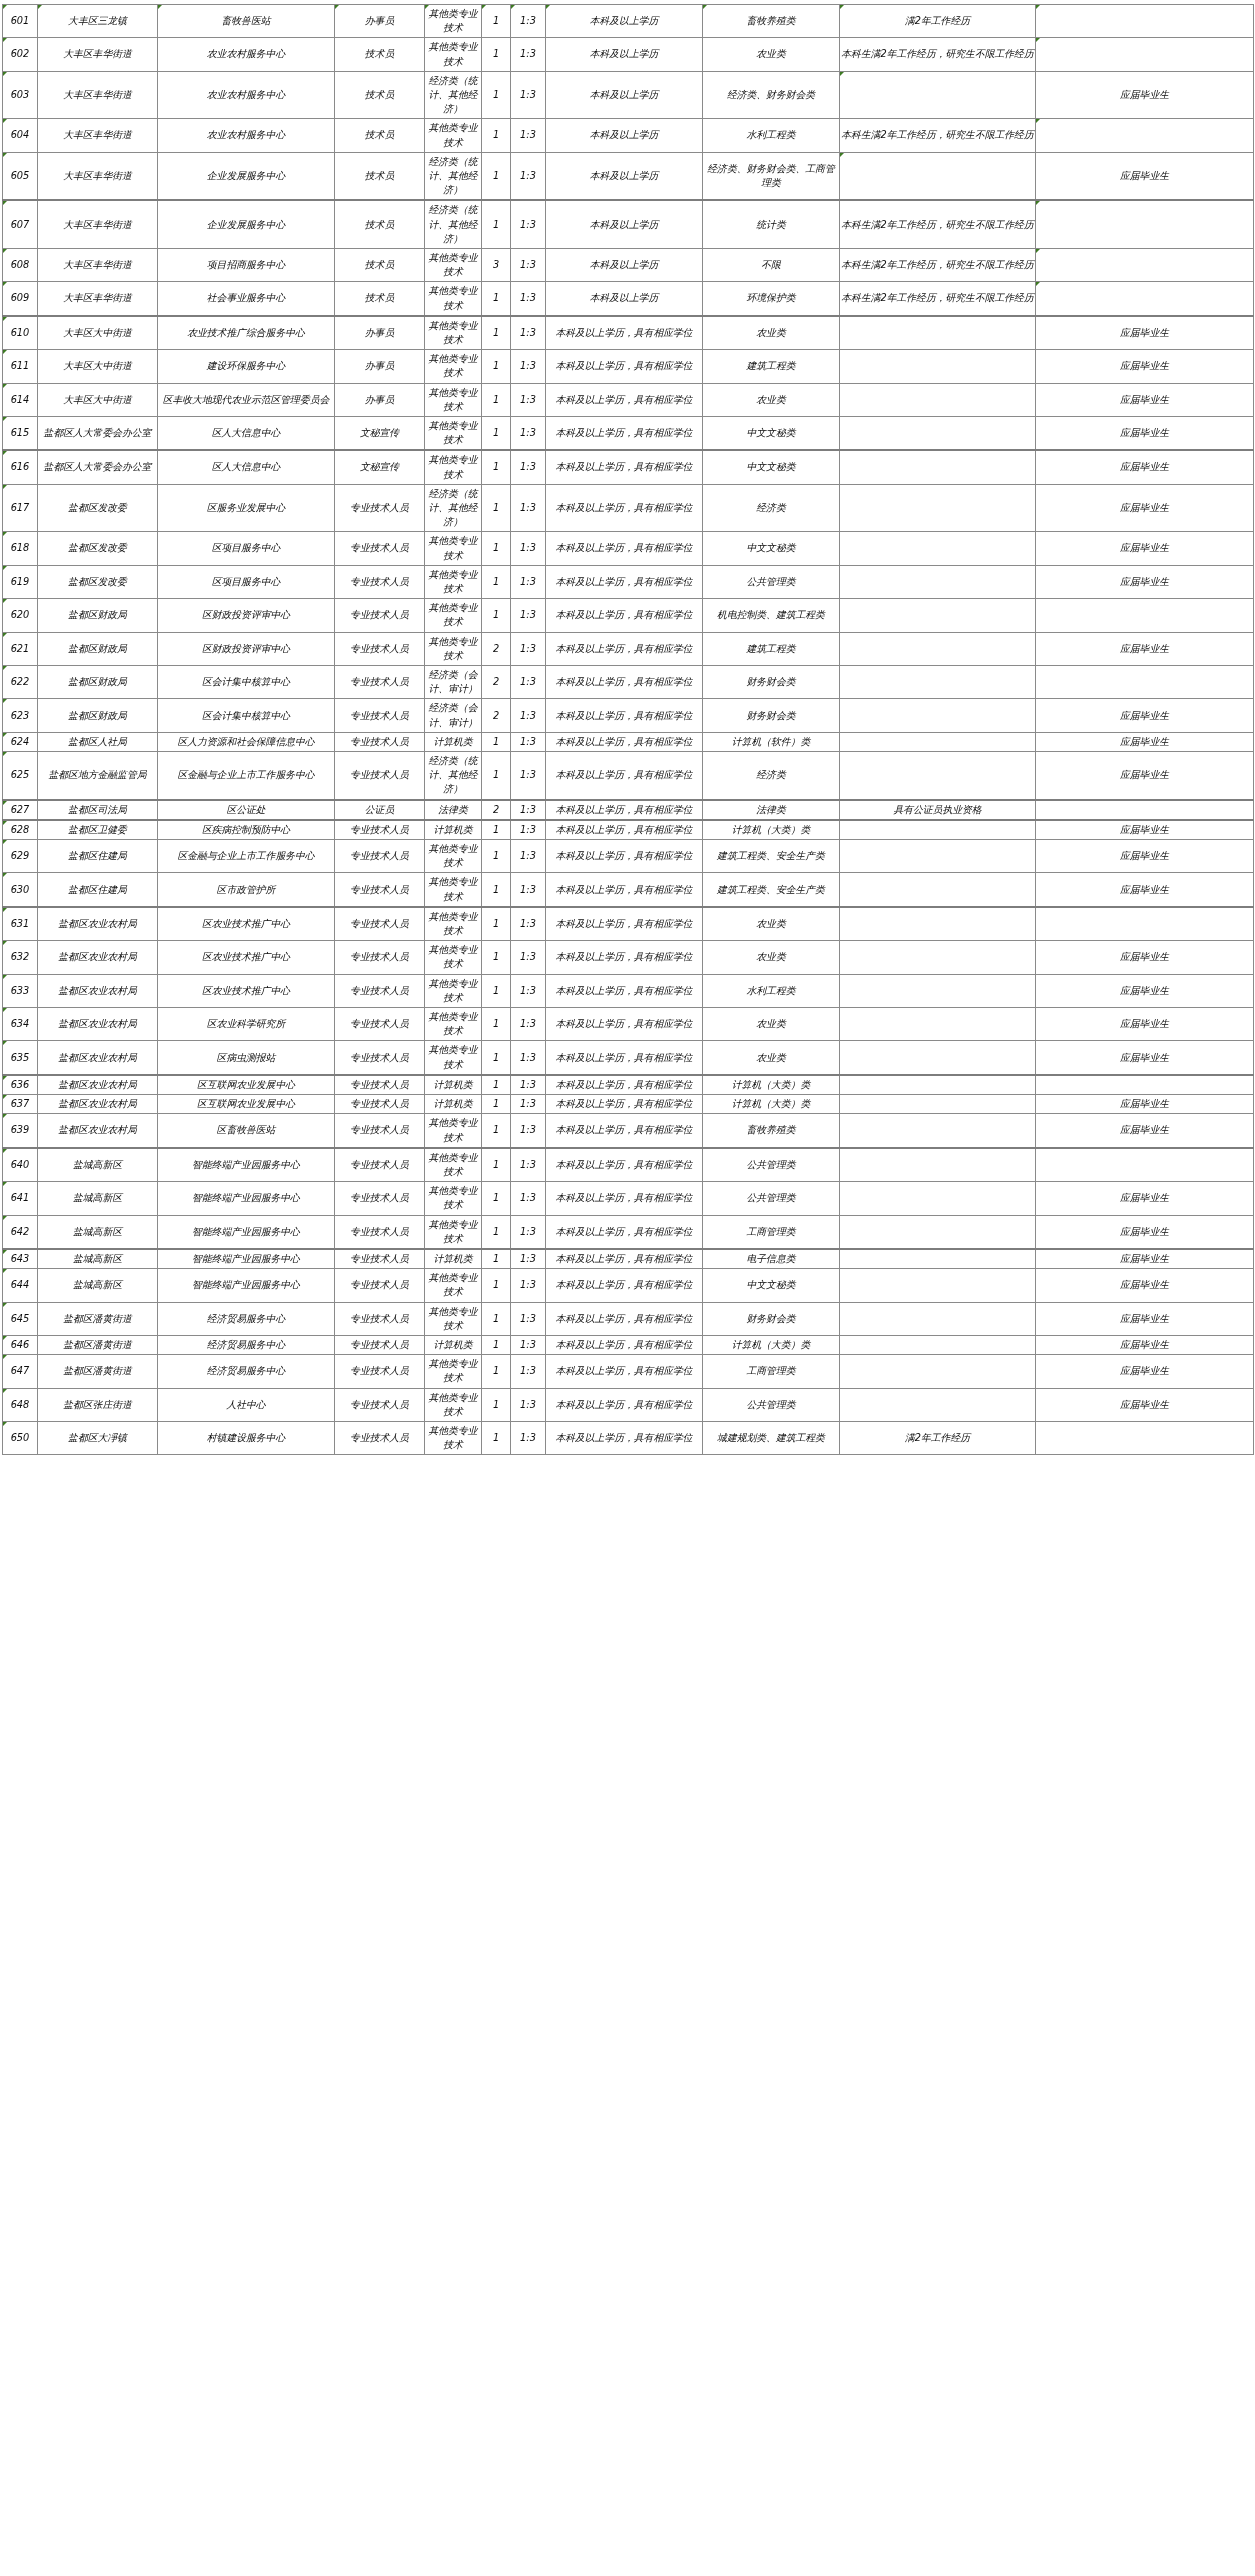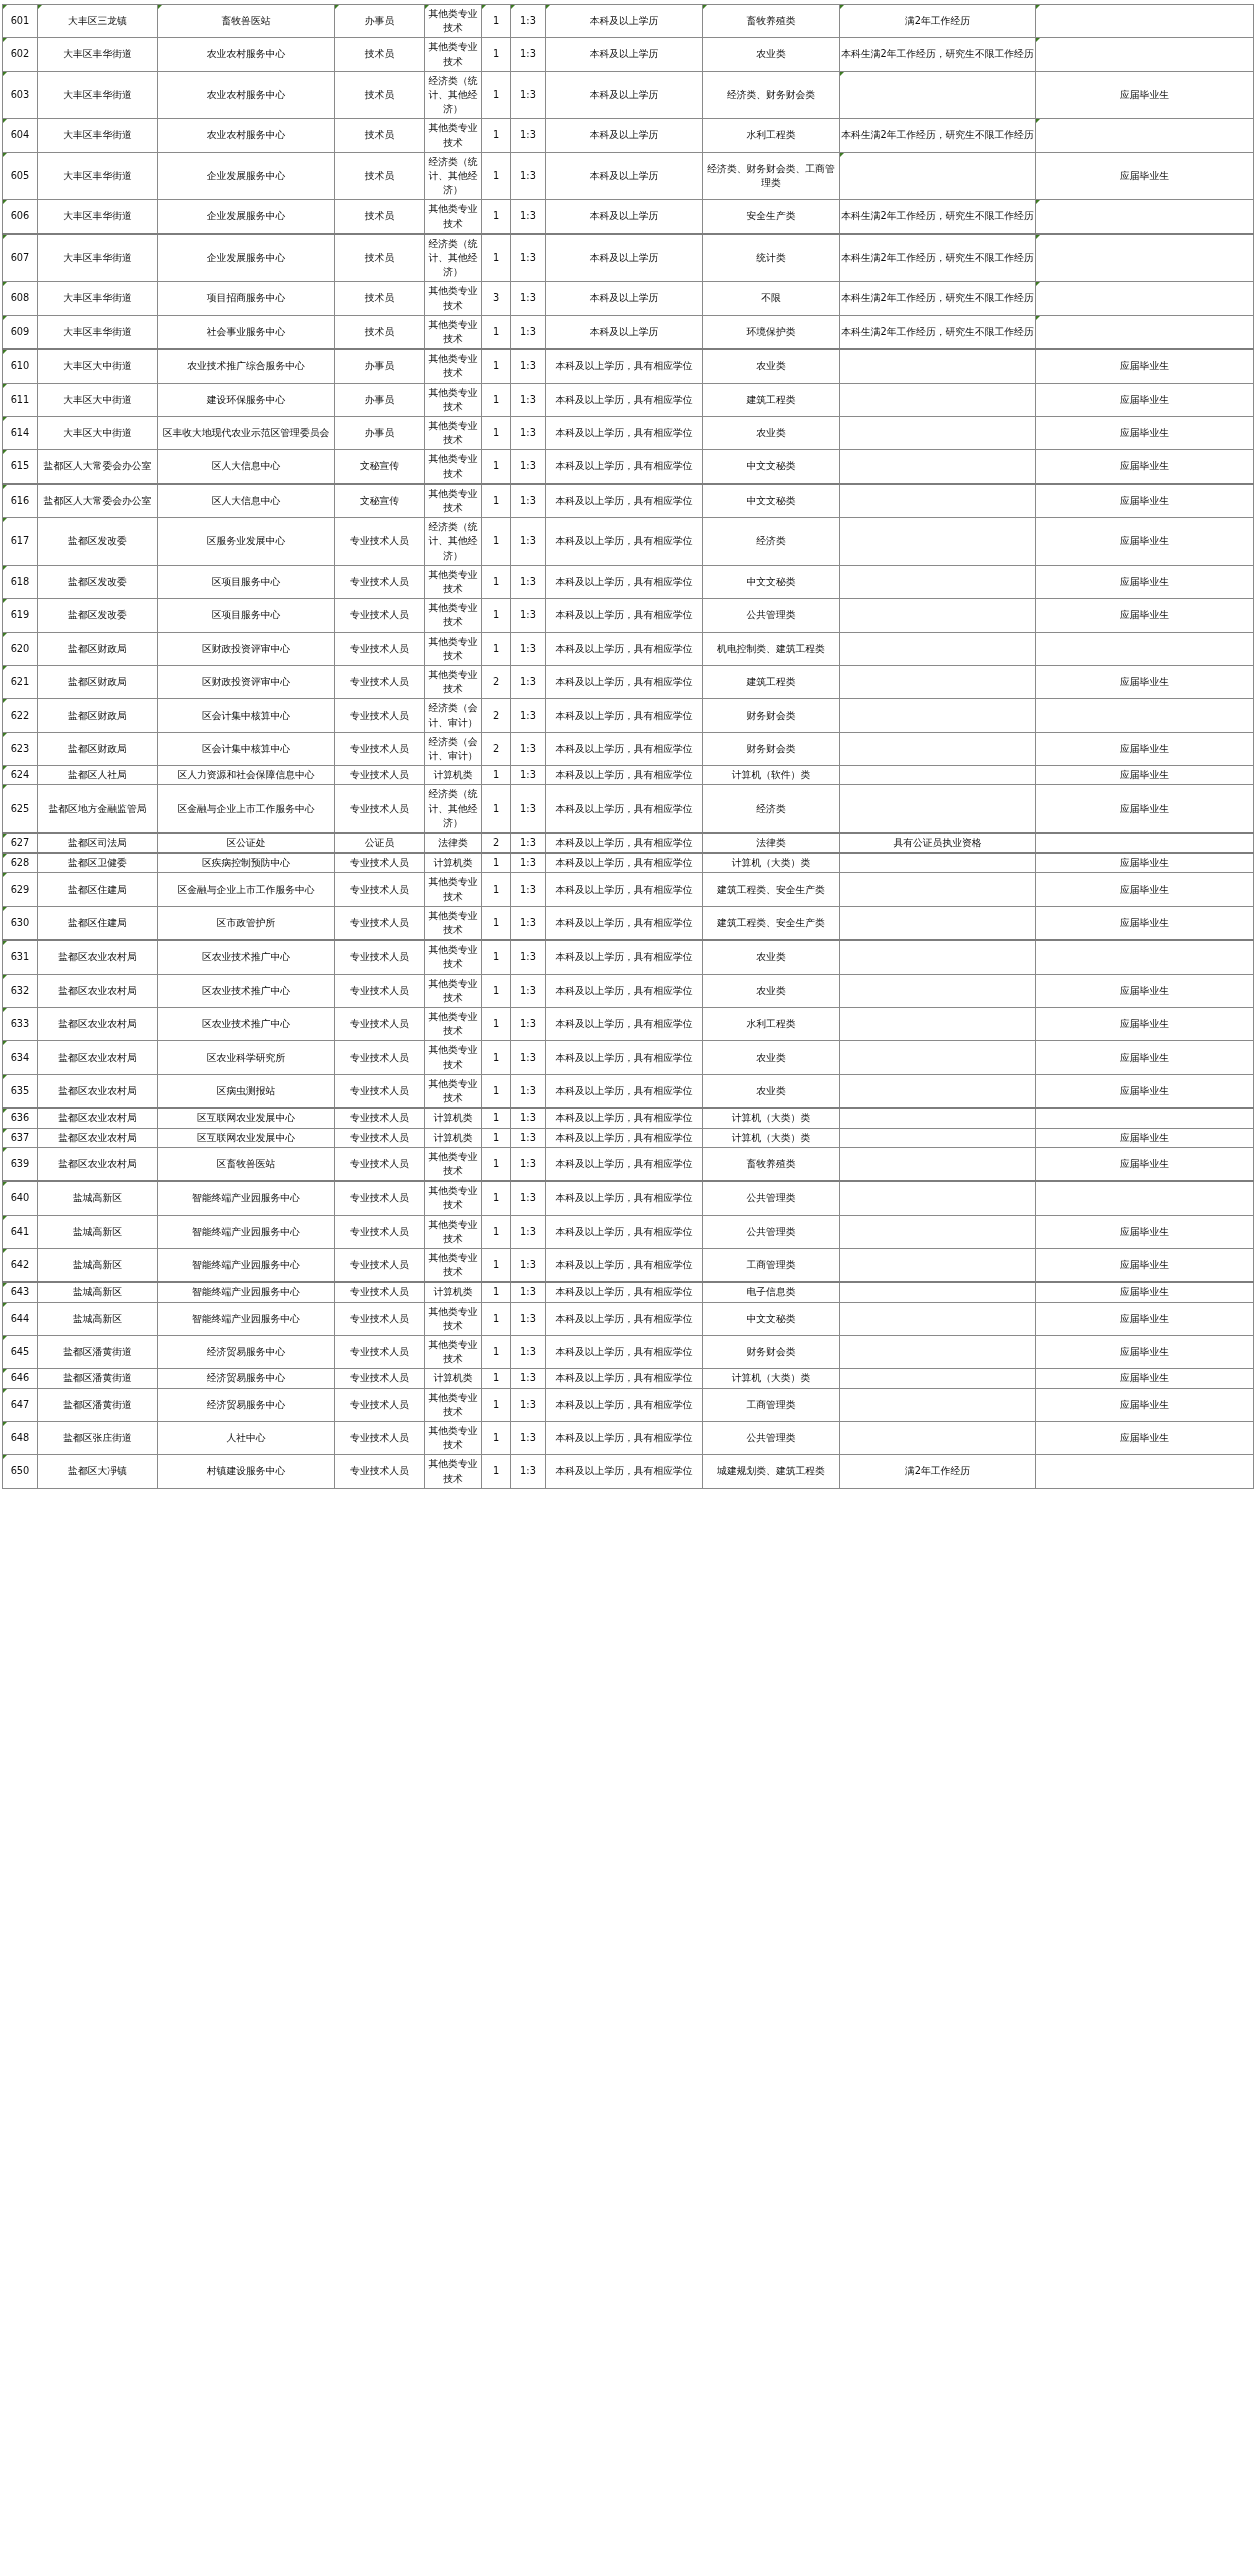--- a/index.html
+++ b/index.html
@@ -7,20 +7,21 @@
   body{
     width:1256px;
     background:#ffffff;
     font-family:"DejaVu Sans","Liberation Sans",sans-serif;
     -webkit-font-smoothing:none;
   }
   #sheet{
     width:1032px;
     box-sizing:border-box;
     padding:3.9px 2px 2px 2px;
+    font-style:italic;
   }
   table.grid{
     border-collapse:collapse;
     table-layout:fixed;
     width:1252px;
     margin:0;
   }
   table.grid td{
     border:1px solid #8a8a8a;
     padding:2px 1px;
@@ -147,33 +148,20 @@
           <td class="unit">企业发展服务中心</td>
           <td class="post">技术员</td>
           <td class="cat">经济类（统计、其他经济）</td>
           <td class="cnt">1</td>
           <td class="ratio">1:3</td>
           <td class="edu">本科及以上学历</td>
           <td class="major">经济类、财务财会类、工商管理类</td>
           <td class="other gm"></td>
           <td class="remark">应届毕业生</td>
         </tr>
-        <tr>
-          <td class="no gm">606</td>
-          <td class="dept">大丰区丰华街道</td>
-          <td class="unit">企业发展服务中心</td>
-          <td class="post">技术员</td>
-          <td class="cat">其他类专业技术</td>
-          <td class="cnt">1</td>
-          <td class="ratio">1:3</td>
-          <td class="edu">本科及以上学历</td>
-          <td class="major">安全生产类</td>
-          <td class="other">本科生满2年工作经历，研究生不限工作经历</td>
-          <td class="remark gm"></td>
-        </tr>
         <tr class="thick">
           <td class="no gm">607</td>
           <td class="dept">大丰区丰华街道</td>
           <td class="unit">企业发展服务中心</td>
           <td class="post">技术员</td>
           <td class="cat">经济类（统计、其他经济）</td>
           <td class="cnt">1</td>
           <td class="ratio">1:3</td>
           <td class="edu">本科及以上学历</td>
           <td class="major">统计类</td>

